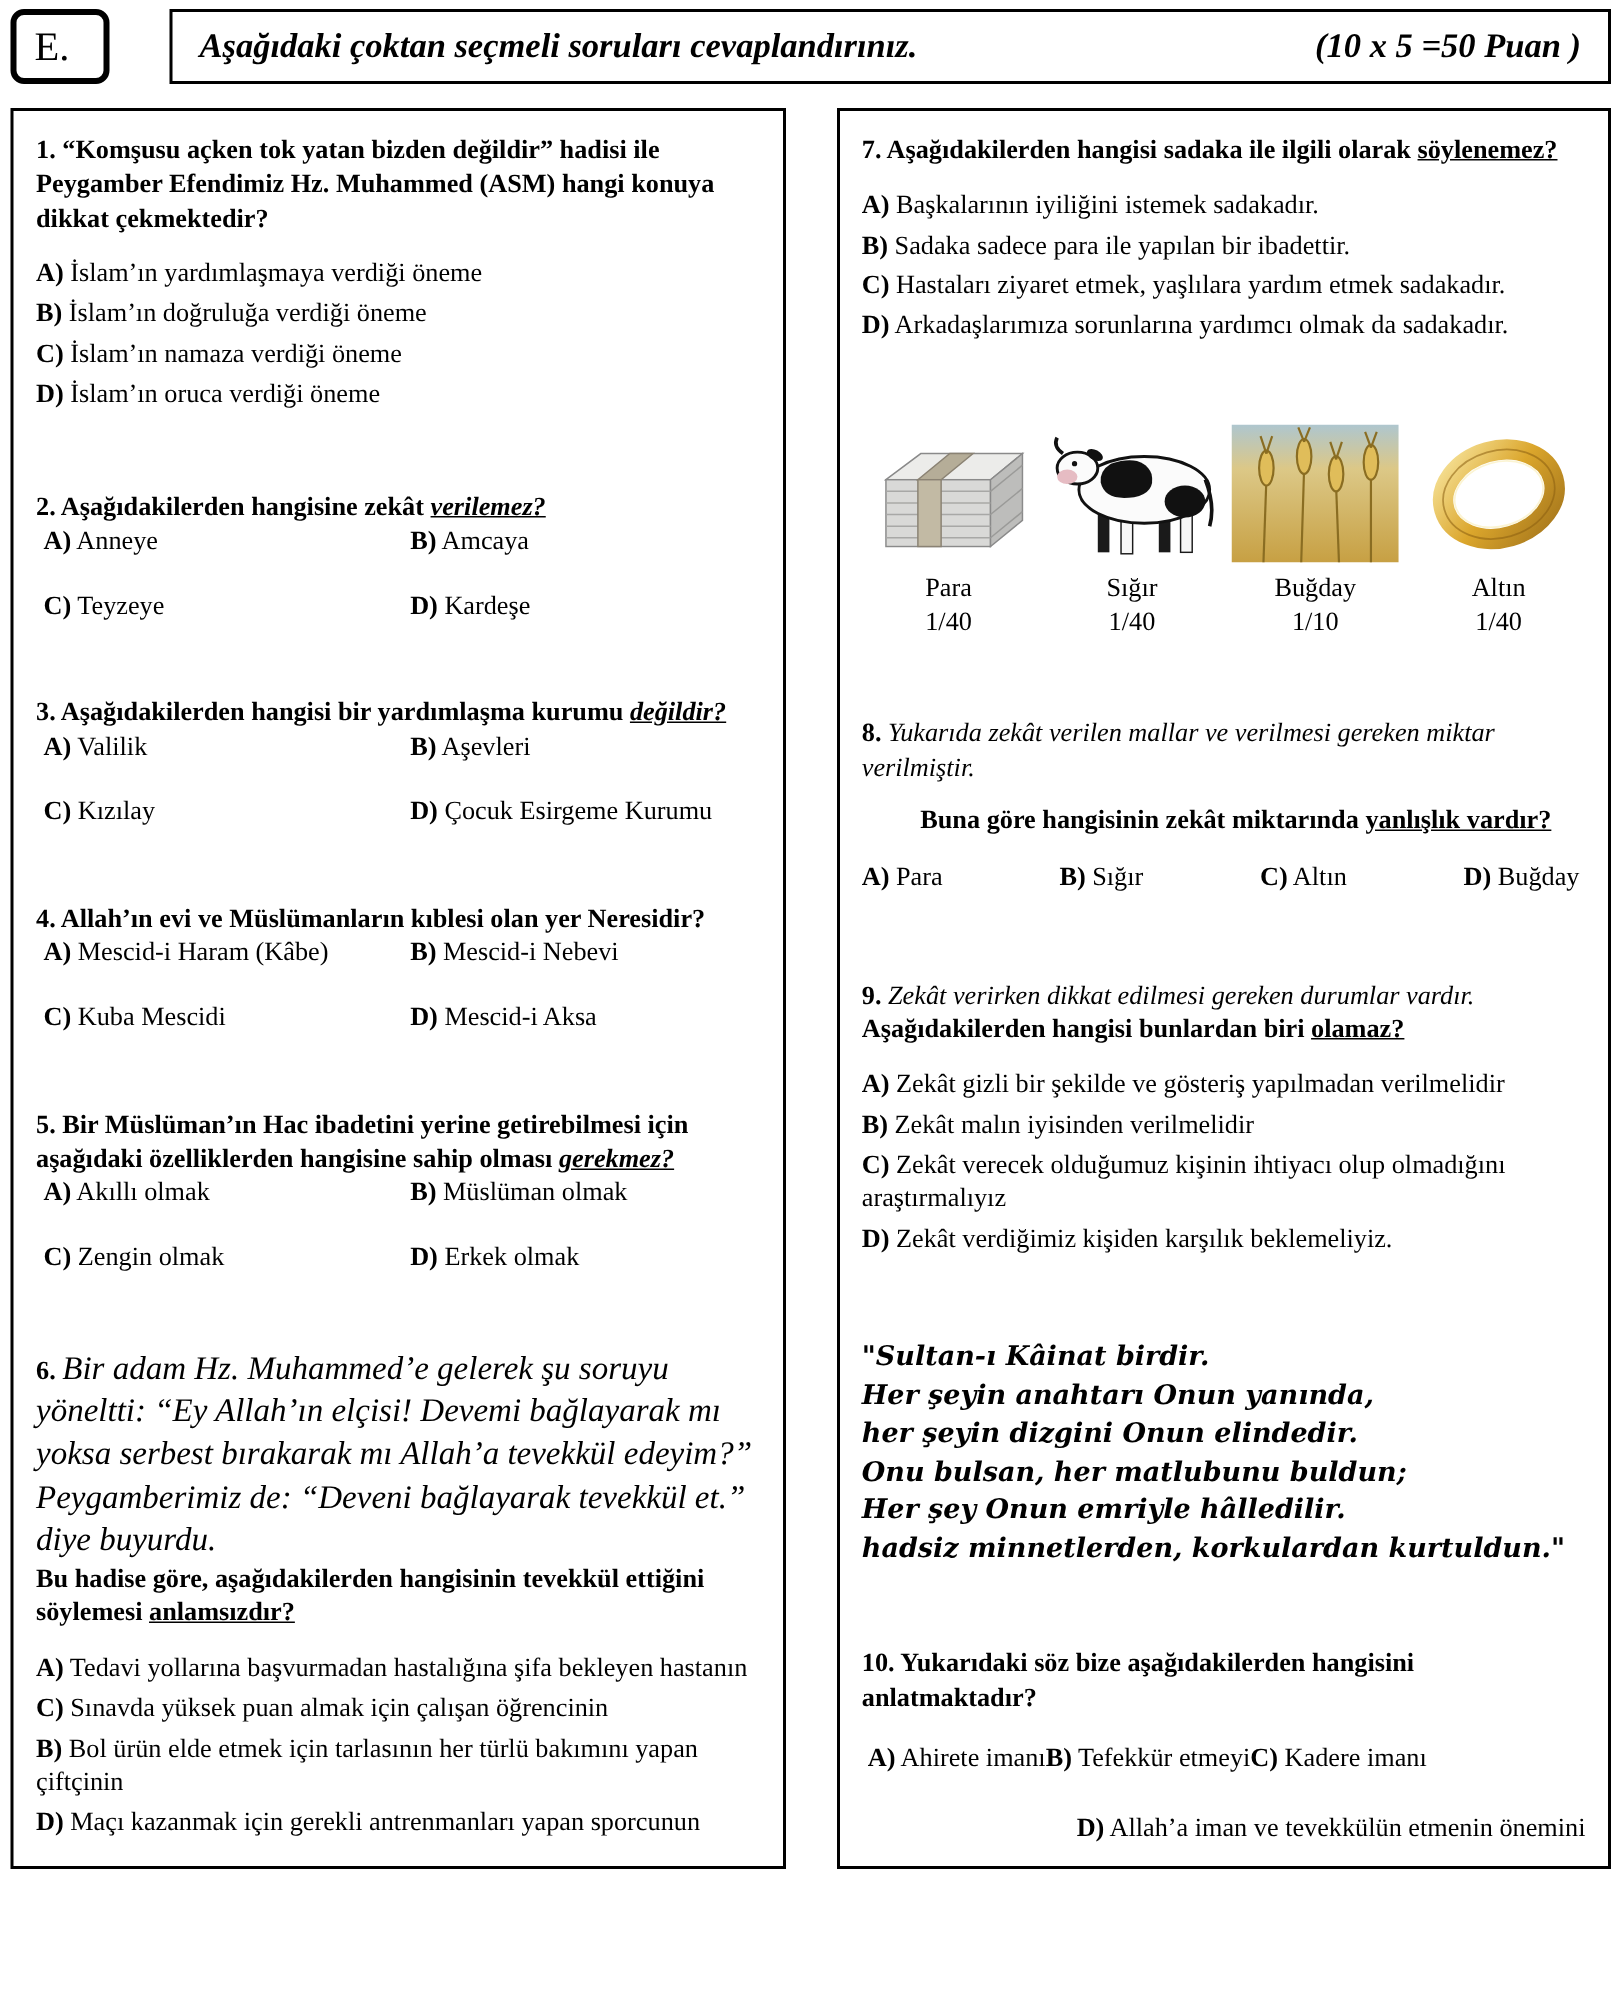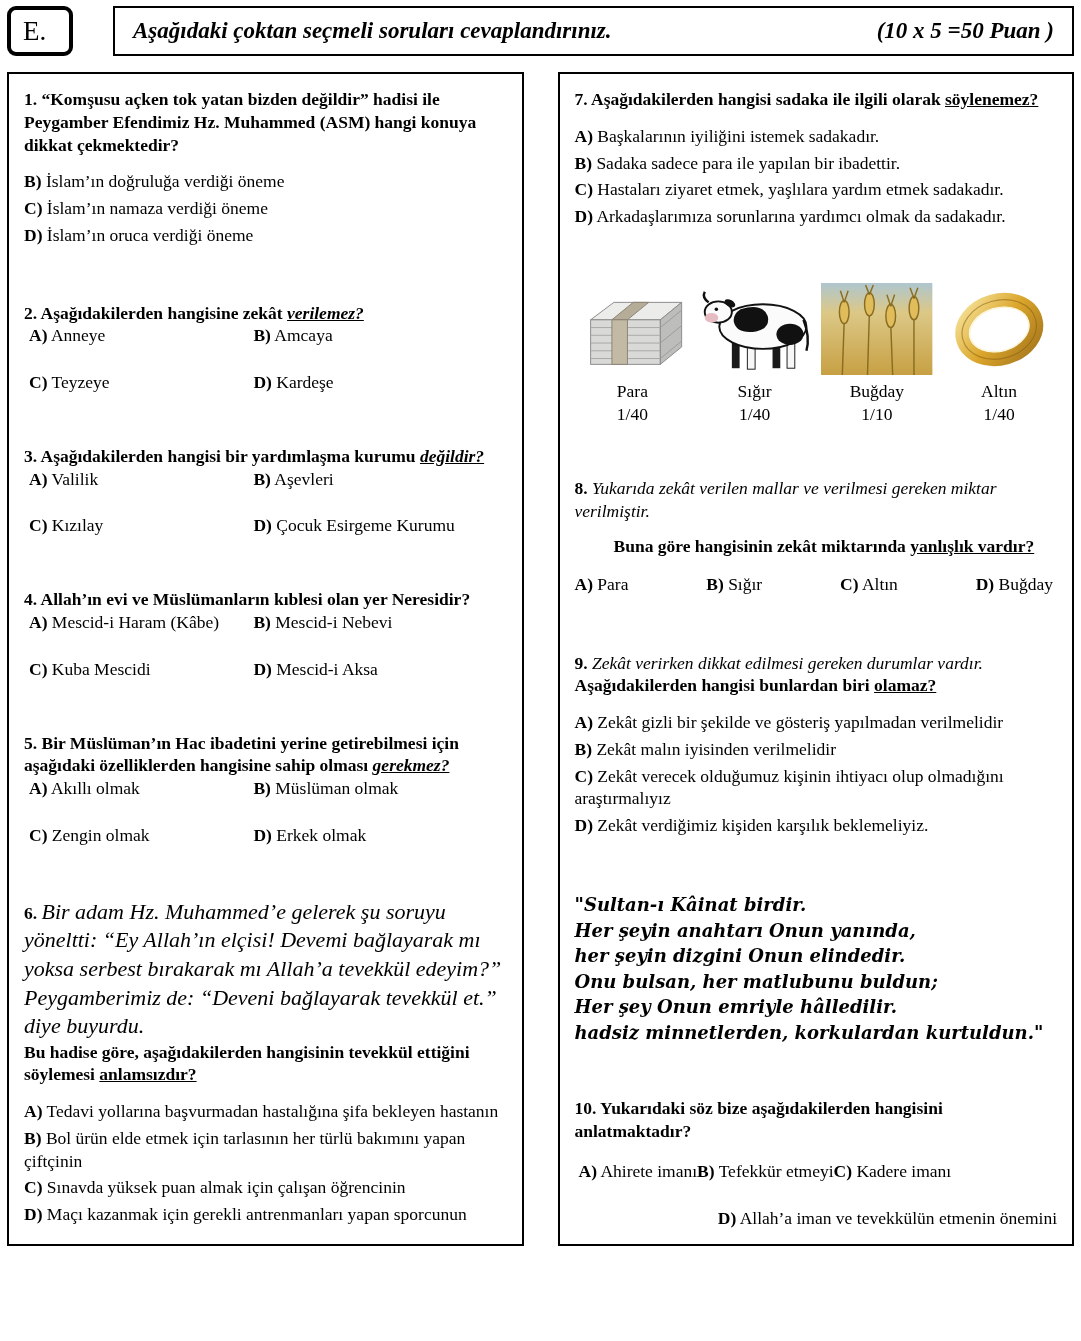--- a/index.html
+++ b/index.html
@@ -19,21 +19,21 @@
   .columns { display:flex; gap:34px; height:1174px; }
   .col { flex:1; border:2px solid #000; padding:14px 15px; font-size:17.5px; line-height:1.3;
          display:flex; flex-direction:column; justify-content:space-between; overflow:hidden; }
 
   .stem { font-weight:bold; }
   .ui { font-style:italic; text-decoration:underline; }
   .ub { text-decoration:underline; }
   .opts { margin-top:14px; }
   .opt { margin-bottom:4px; }
   .letter { font-weight:bold; }
-  .grid2 { display:grid; grid-template-columns:47% 53%; row-gap:24px; margin-top:0; padding-left:5px; }
+  .grid2 { display:grid; grid-template-columns:47% 53%; row-gap:24px; margin-top:0; padding-left:5px;gap:20px; }
   .grid2 .opt { margin-bottom:0; }
   .row-opts { display:flex; justify-content:space-between; margin-top:16px; padding-right:4px; }
   .italic-lead { font-style:italic; font-size:22px; }
   .mt { margin-top:12px;margin-left:39px; }
 
   
   .images-row { display:flex; justify-content:space-between; align-items:flex-end; }
   .img-cell { width:24%; display:flex; flex-direction:column; align-items:center; }
   .img-cell svg { height:92px; display:block; }
   .caption { text-align:center; line-height:1.3; margin-top:5px; }
@@ -63,20 +63,21 @@
   <div class="columns">
 
     <div class="col">
 
       <div class="q">
         <p class="stem">
           <span>1.</span>
           <span>“Komşusu açken tok yatan bizden değildir” hadisi ile Peygamber Efendimiz Hz. Muhammed (ASM) hangi konuya dikkat çekmektedir?</span>
         </p>
         <div class="opts">
+          <p class="opt"><span class="letter">A)</span> <span>İslam’ın yardımlaşmaya verdiği öneme</span></p>
           <p class="opt"><span class="letter">B)</span> <span>İslam’ın doğruluğa verdiği öneme</span></p>
           <p class="opt"><span class="letter">C)</span> <span>İslam’ın namaza verdiği öneme</span></p>
           <p class="opt"><span class="letter">D)</span> <span>İslam’ın oruca verdiği öneme</span></p>
         </div>
       </div>
 
       <div class="q">
         <p class="stem">
           <span>2.</span>
           <span>Aşağıdakilerden hangisine zekât</span>
@@ -135,22 +136,22 @@
         <p>
           <span class="letter">6.</span>
           <span class="italic-lead">Bir adam Hz. Muhammed’e gelerek şu soruyu yöneltti: “Ey Allah’ın elçisi! Devemi bağlayarak mı yoksa serbest bırakarak mı Allah’a tevekkül edeyim?” Peygamberimiz de: “Deveni bağlayarak tevekkül et.” diye buyurdu.</span>
         </p>
         <p class="stem">
           <span>Bu hadise göre, aşağıdakilerden hangisinin tevekkül ettiğini söylemesi</span>
           <span class="ub">anlamsızdır?</span>
         </p>
         <div class="opts">
           <p class="opt"><span class="letter">A)</span> <span>Tedavi yollarına başvurmadan hastalığına şifa bekleyen hastanın</span></p>
+          <p class="opt"><span class="letter">C)</span> <span>Sınavda yüksek puan almak için çalışan öğrencinin</span></p>
           <p class="opt"><span class="letter">B)</span> <span>Bol ürün elde etmek için tarlasının her türlü bakımını yapan çiftçinin</span></p>
-          <p class="opt"><span class="letter">C)</span> <span>Sınavda yüksek puan almak için çalışan öğrencinin</span></p>
           <p class="opt"><span class="letter">D)</span> <span>Maçı kazanmak için gerekli antrenmanları yapan sporcunun</span></p>
         </div>
       </div>
 
     </div>
 
     <div class="col">
 
       <div class="q">
         <p class="stem">

